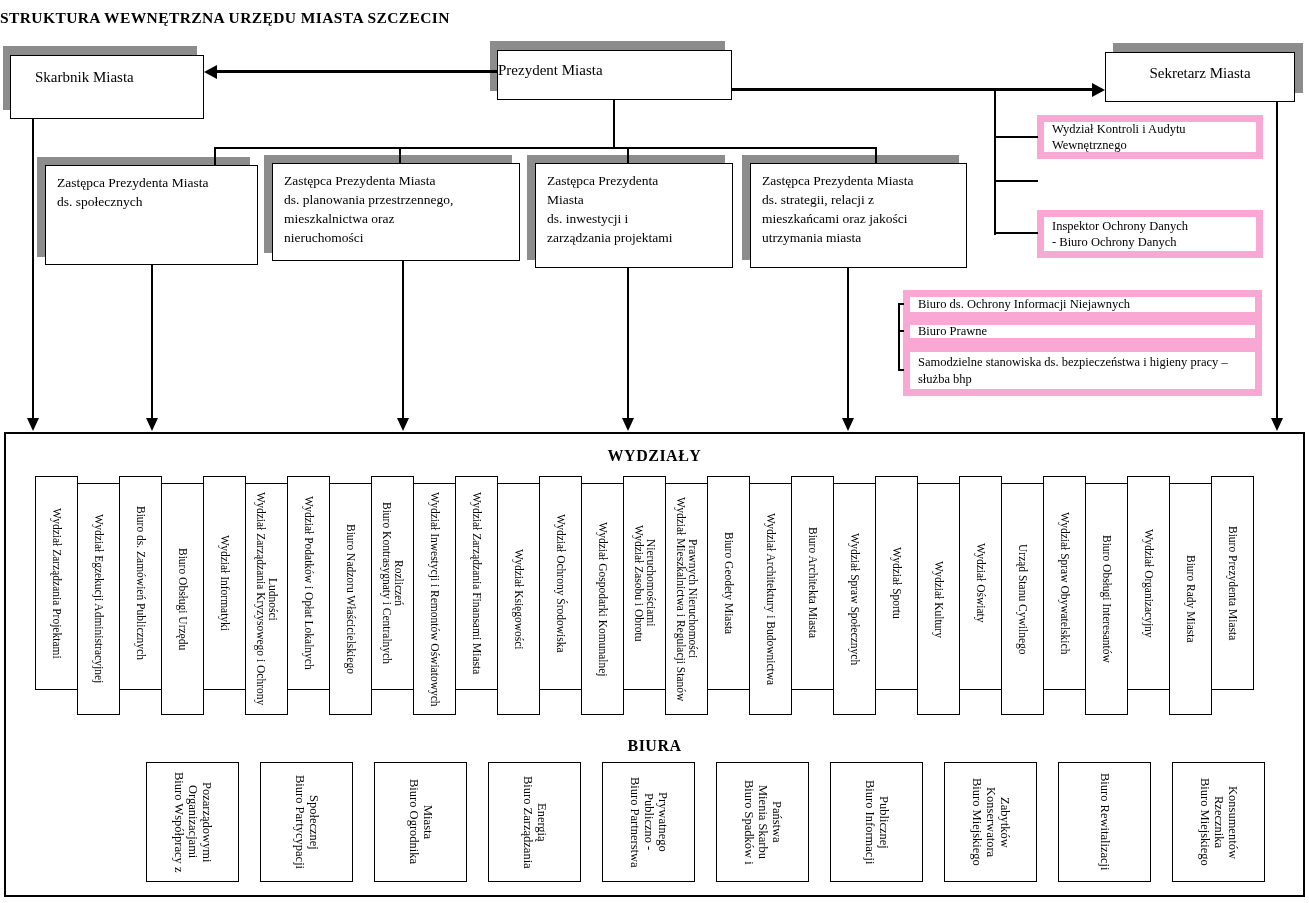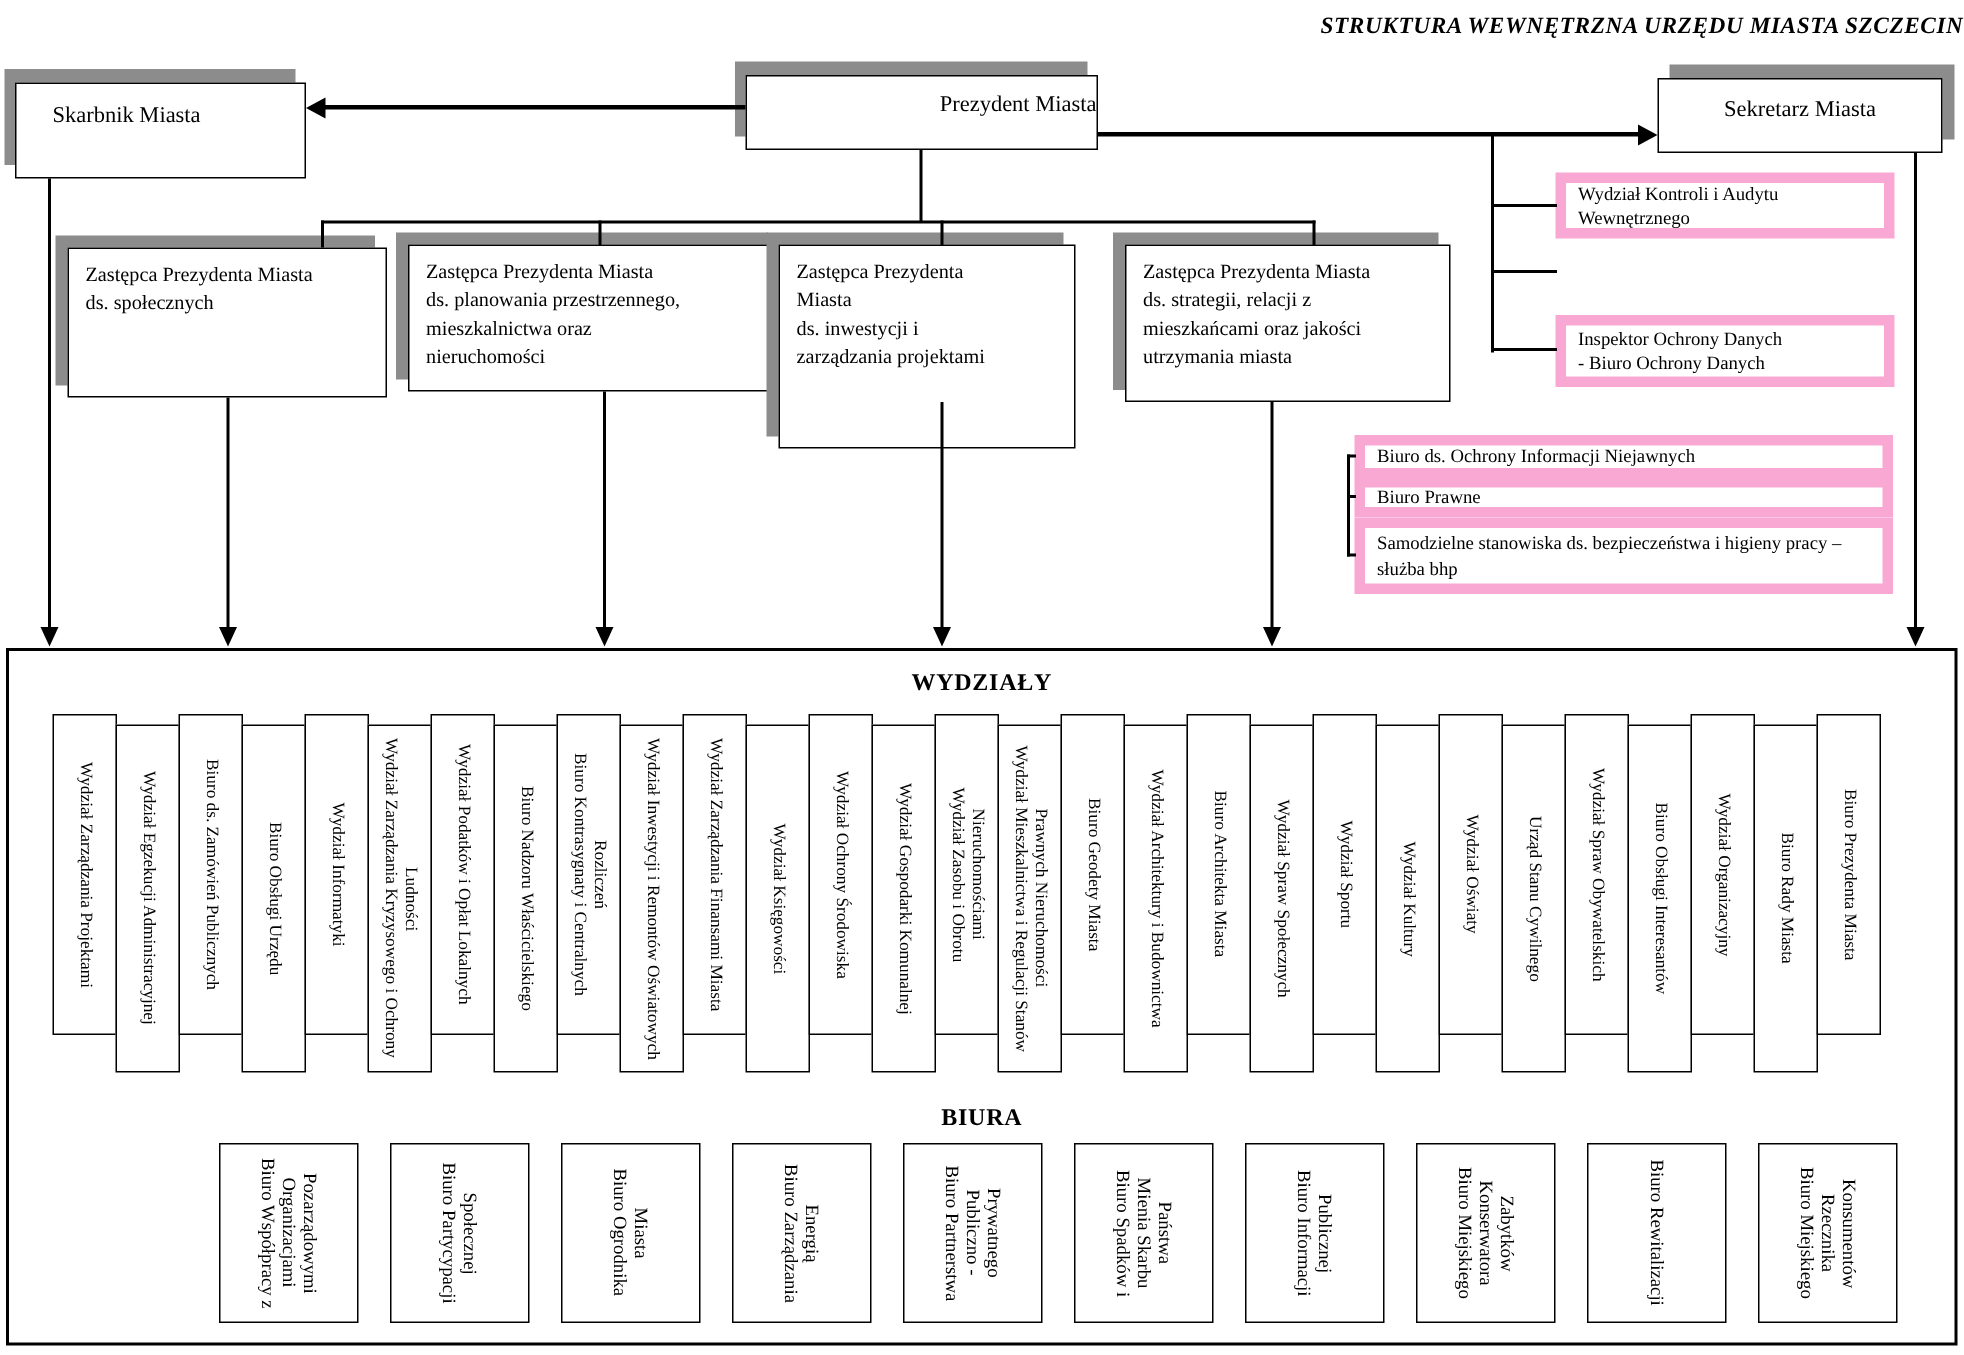--- a/index.html
+++ b/index.html
@@ -1,20 +1,20 @@
 <!DOCTYPE html>
 <html><head>
 <meta charset="utf-8">
 <style>
   * { box-sizing: border-box; margin: 0; padding: 0; }
   body { background: #fff; font-family: "Liberation Serif", "DejaVu Serif", serif; color: #000; }
   .stage { position: relative; width: 1309px; height: 903px; background: #fff; overflow: hidden; }
 
-  .title { position: absolute; top: 9px; left: 0; width: 100%; text-align: right;
-           font-weight: bold; font-size: 15.5px; letter-spacing: .4px; font-style: italic; }
+  .title { position: absolute; top: 9px; left: 0; width: 100%; text-align: left;
+           font-weight: bold; font-size: 15.5px; letter-spacing: .4px; }
 
   .node { position: absolute; background: #fff; border: 1px solid #000; font-size: 15px; }
   .shadow-tl { box-shadow: -7px -9px 0 0 #8c8c8c; }
   .shadow-tr { box-shadow: 8px -9px 0 0 #8c8c8c; }
 
   .deputy { position: absolute; background: #fff; border: 1px solid #000;
             box-shadow: -8px -8px 0 0 #8c8c8c; font-size: 13.5px; line-height: 1.4;
             padding: 8px 10px 0 11px; white-space: pre-line; }
 
   .unit { position: absolute; background: #fff; border: 7px solid #f9a8d4; font-size: 12.5px;
@@ -46,30 +46,30 @@
   .biura-row .vbox { width: 93px; height: 120px; font-size: 12.5px; padding: 4px; }
 </style>
 </head>
 <body>
 
 <div class="stage">
 
   <div class="title">STRUKTURA WEWNĘTRZNA URZĘDU MIASTA  SZCZECIN</div>
 
   <div class="node shadow-tl" style="left:10px;top:55px;width:194px;height:64px;padding:13px 0 0 24px;">Skarbnik Miasta</div>
-  <div class="node shadow-tl" style="left:497px;top:50px;width:235px;height:50px;padding-top:11px;text-align:right;">Prezydent Miasta</div>
+  <div class="node shadow-tl" style="left:497px;top:50px;width:235px;height:50px;padding-top:11px;text-align:left;">Prezydent Miasta</div>
   <div class="node shadow-tr" style="left:1105px;top:52px;width:190px;height:50px;padding-top:12px;text-align:center;">Sekretarz Miasta</div>
 
   <div class="deputy" style="left:45px;top:165px;width:213px;height:100px;">Zastępca Prezydenta Miasta
 ds. społecznych</div>
   <div class="deputy" style="left:272px;top:163px;width:248px;height:98px;">Zastępca Prezydenta Miasta
 ds. planowania przestrzennego,
 mieszkalnictwa oraz
 nieruchomości</div>
-  <div class="deputy" style="left:519px;top:163px;width:198px;height:136px;">Zastępca Prezydenta
+  <div class="deputy" style="left:535px;top:163px;width:198px;height:105px;">Zastępca Prezydenta
 Miasta
 ds. inwestycji i
 zarządzania projektami</div>
   <div class="deputy" style="left:750px;top:163px;width:217px;height:105px;">Zastępca Prezydenta Miasta
 ds. strategii, relacji z
 mieszkańcami oraz jakości
 utrzymania miasta</div>
 
   <div class="unit" style="left:1037px;top:115px;width:226px;height:44px;">Wydział Kontroli  i Audytu
 Wewnętrznego</div>

